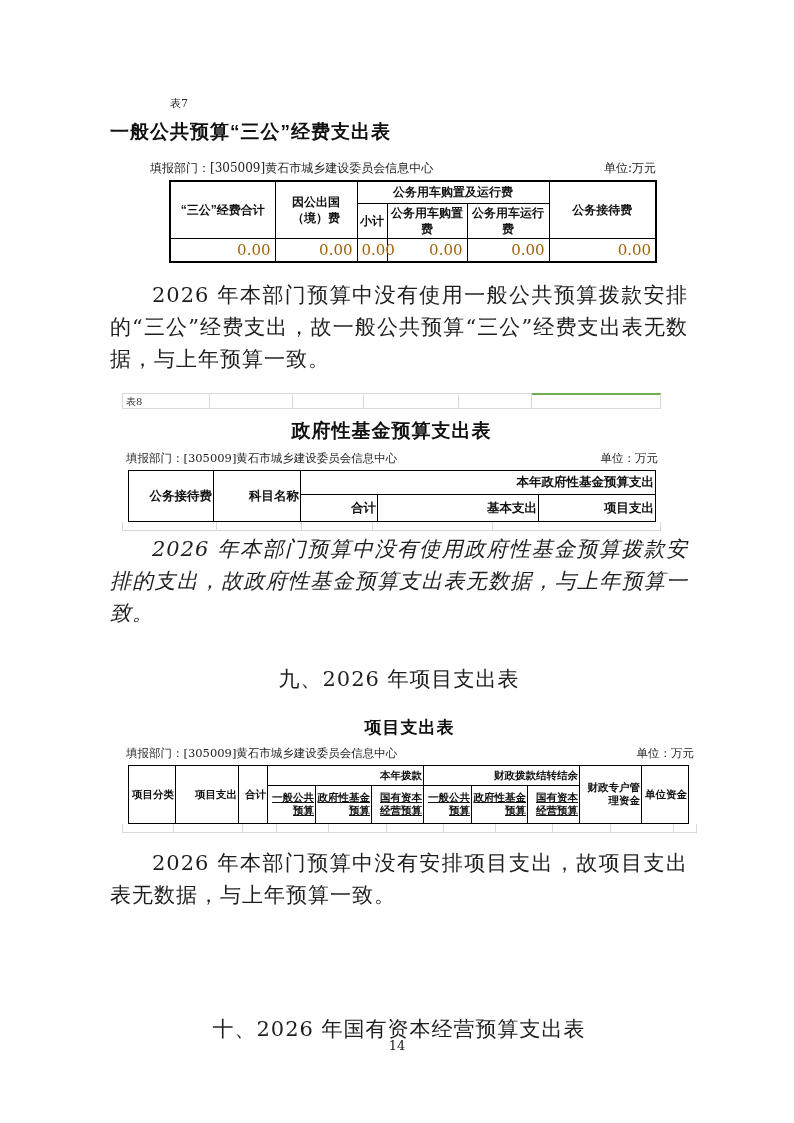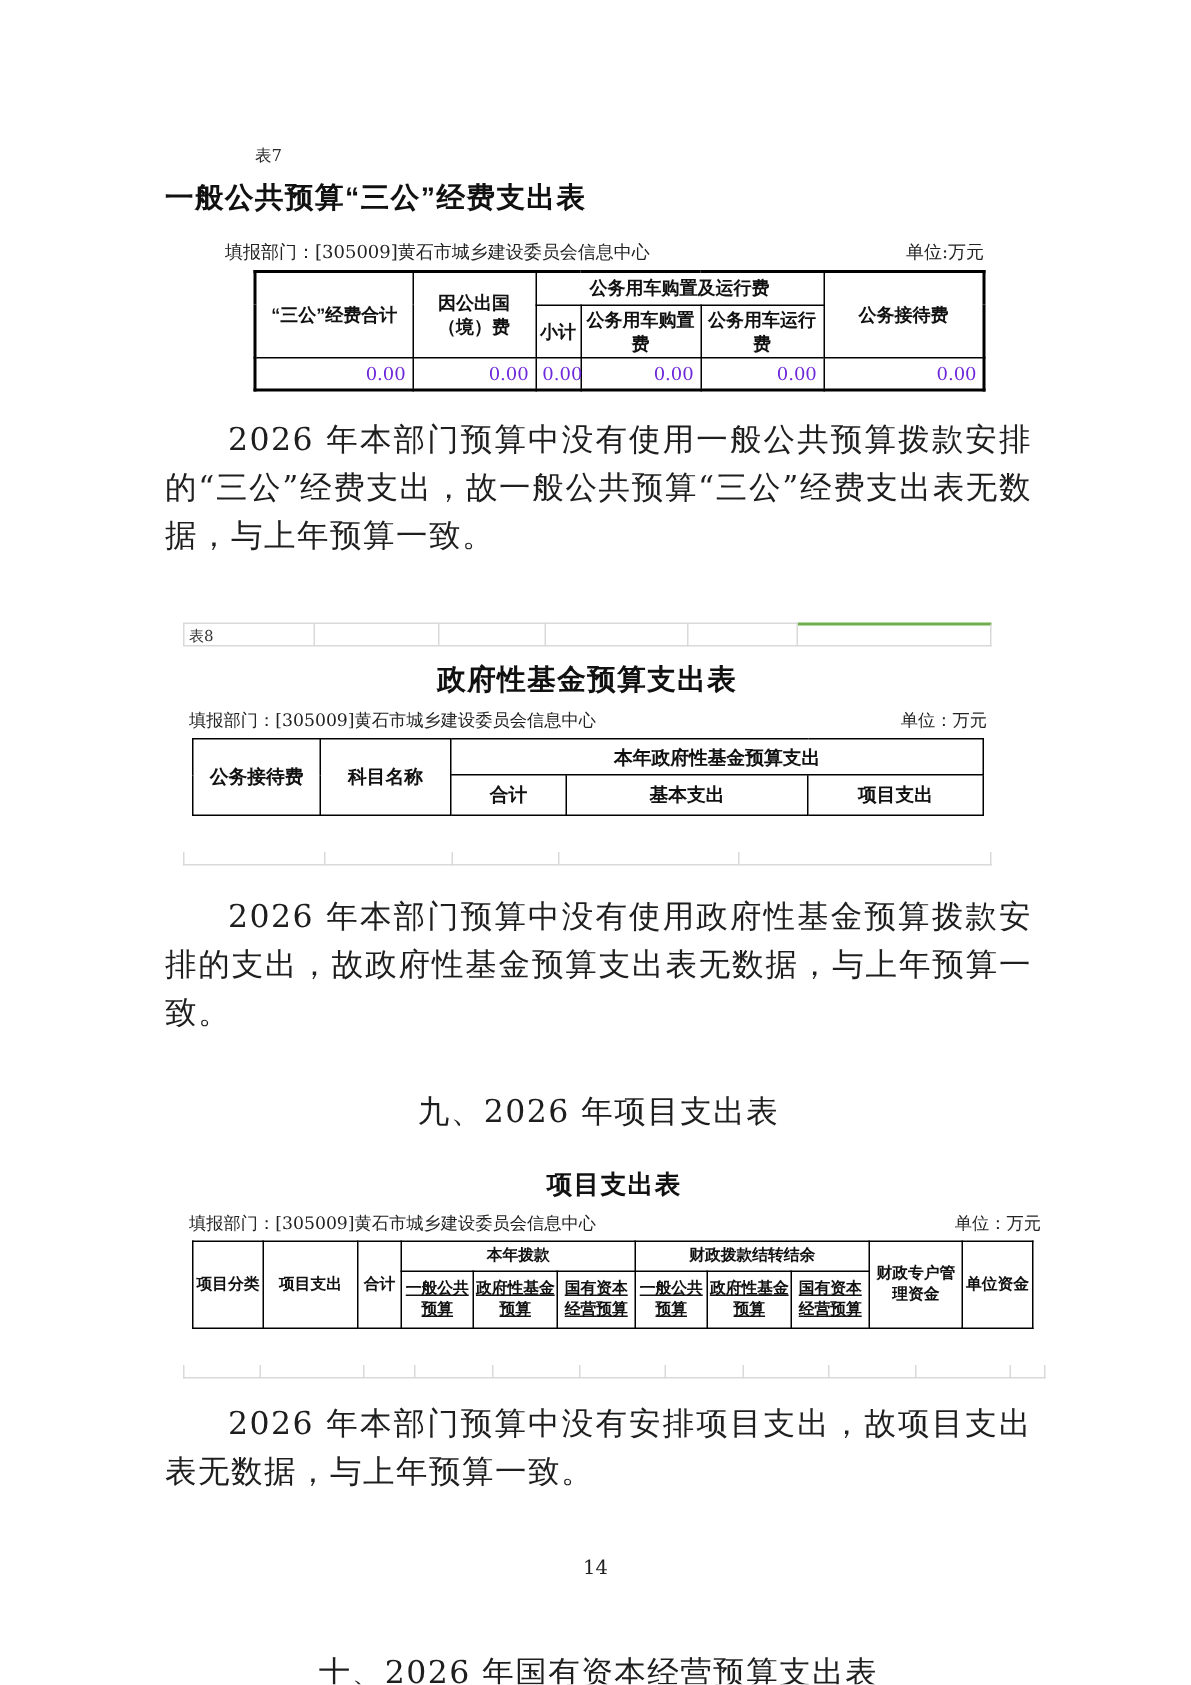--- a/index.html
+++ b/index.html
@@ -32,62 +32,62 @@
     justify-content:space-between; align-items:flex-end; font-size:12px; color:#222;
   }
   table.t7 { width:486px; margin-left:59px; border-collapse:collapse; table-layout:fixed; border:2px solid #000; }
   table.t7 th, table.t7 td { border:1px solid #000; }
   table.t7 th {
     font-family:"Liberation Sans", sans-serif; font-weight:bold; font-size:12px;
     text-align:center; vertical-align:middle; padding:1px 2px; line-height:1.35; color:#111;
   }
   table.t7 thead tr:first-child th { height:22px; }
   table.t7 thead tr:last-child th { height:17px; }
-  table.t7 td { font-size:12px; text-align:right; padding:2px 4px; height:22px; vertical-align:middle; color:#6d28d9; }
+  table.t7 td { font-size:15px; text-align:right; padding:2px 4px; height:22px; vertical-align:middle; color:#a16207; }
 
   
   .excel-shot { background:#fff; }
   .shot8 { width:539px; margin:18px 0 0 12px; }
   .shot9 { width:575px; margin:14px 0 0 12px; }
   .grid-row { display:flex; width:100%; }
   .grid-row .gcell {
     border:1px solid #d9d9d9; border-left:none; height:16px;
-    font-size:10px; color:#333; padding:1px 0 0 3px; overflow:hidden;margin-top:24px;
+    font-size:10px; color:#333; padding:1px 0 0 3px; overflow:hidden;
   }
   .grid-row .gcell:first-child { border-left:1px solid #d9d9d9; }
   .grid-row .gcell.green { border-top:2px solid #6fad4f; }
   .grid-row.bottom .gcell { height:9px; border-top:none; }
   .shot-title {
     text-align:center; font-family:"Liberation Sans", sans-serif; font-weight:bold;
     color:#111; padding:9px 0 7px 0;
   }
   .shot8 .shot-title { font-size:19px; letter-spacing:1px; }
   .shot9 .shot-title { font-size:17px; letter-spacing:1px; }
   .shot-meta {
     display:flex; justify-content:space-between; align-items:flex-end;
     font-size:11.5px; color:#222; padding:0 3px 4px 4px;
   }
   table.xl { border-collapse:collapse; table-layout:fixed; background:#fff; }
   table.xl th {
     border:1px solid #000; font-family:"Liberation Sans", sans-serif; font-weight:bold;
-    text-align:center; vertical-align:middle; color:#111; padding:2px 1px; line-height:1.3;
+    text-align:right; vertical-align:middle; color:#111; padding:2px 1px; line-height:1.3;
   }
   .xl8 { width:527px; margin-left:6px; }
   .xl8 th { font-size:12.5px; }
   .xl8 tr:first-child th { height:24px; }
   .xl8 tr:last-child th { height:27px; }
   .xl9 { width:542px; margin-left:6px; }
   .xl9 th { font-size:10.5px; }
   .xl9 tr:first-child th { height:20px; }
   .xl9 tr:last-child th { height:38px;text-decoration:underline; }
 
   
   .mt-para1 { margin-top:16px; }
   .mt-h8    { margin-top:37px; }
-  .mt-para2 { margin-top:18px; }
+  .mt-para2 { margin-top:2px;font-style:italic; }
   .mt-h9    { margin-top:36px; }
   .mt-para3 { margin-top:14px; }
   .mt-h10   { margin-top:104px; }
 
   .page-number {
     position:absolute; left:0; top:1038px; width:100%;
     text-align:center; font-size:13px; color:#222;
   }
 </style>
 </head>

